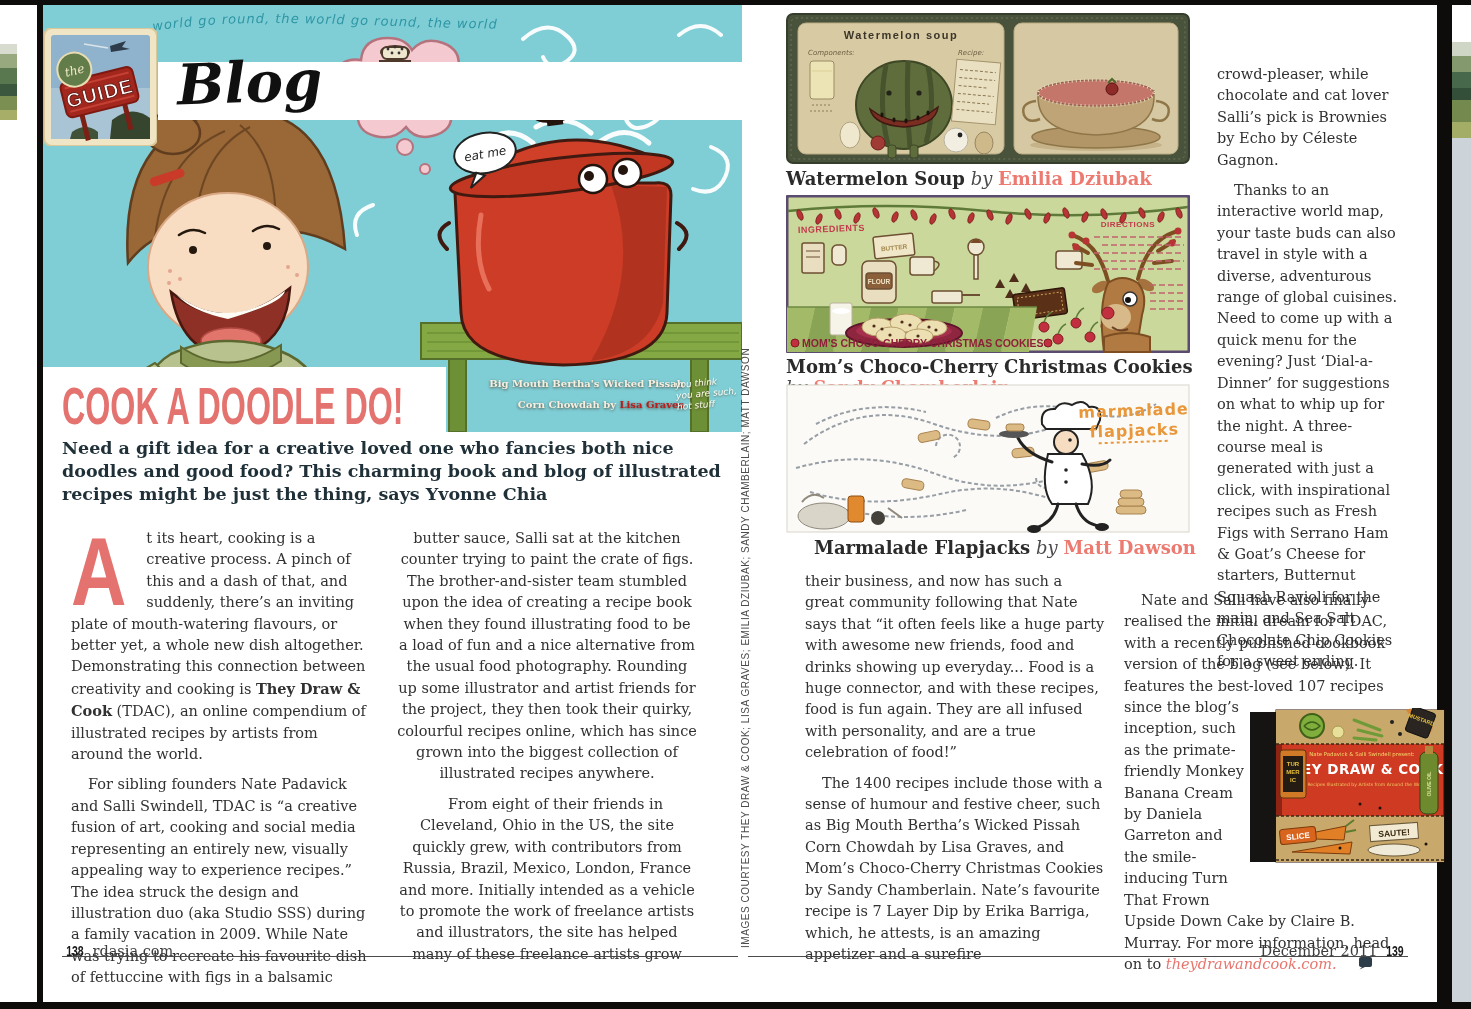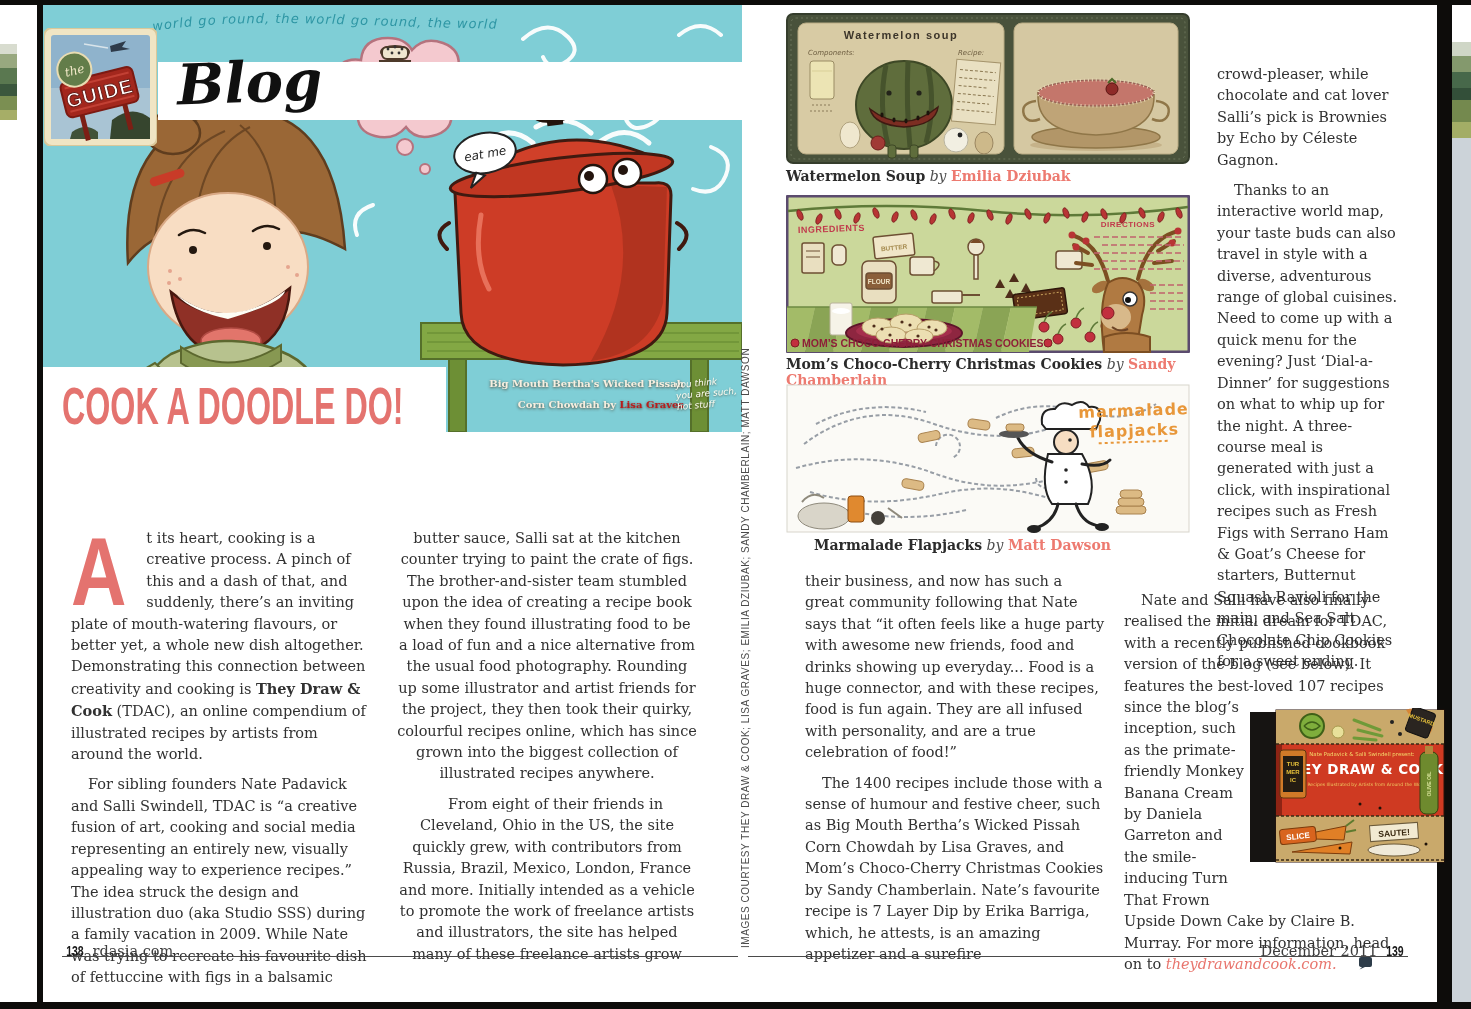--- a/index.html
+++ b/index.html
@@ -31,21 +31,21 @@
         line-height:23px;color:#1f3038;}
   .col{position:absolute;font-size:14.5px;line-height:21.4px;color:#313131;}
   .col p{margin:9px;}
   .col p.ind{text-indent:17px;}
   .dropcap{float:left;font-family:"Liberation Sans",sans-serif;font-weight:700;color:#e4736f;
         font-size:96px;line-height:78px;margin:5px 6px 0 0;transform:scaleX(0.8);transform-origin:0 0;}
   .link{color:#e8756d;font-style:italic;text-decoration:none;cursor:pointer;}
   .endmark{display:inline-block;vertical-align:-1px;margin-left:4px;}
   
   .img-slot{position:absolute;left:786px;width:404px;}
-  .cap{position:absolute;left:786px;width:420px;font-size:14px;color:#2b2b2b;}
+  .cap{position:absolute;left:786px;width:420px;font-size:18px;color:#2b2b2b;}
   .cap .cap-t{font-weight:700;}
   .cap .cap-by{color:#4c4c4c;}
   .cap .cap-a{font-weight:700;color:#ed7a70;}
   
   .credits{position:absolute;left:740px;top:368px;width:580px;height:14px;
         font-family:"Liberation Sans",sans-serif;font-size:10px;letter-spacing:.55px;color:#4a4a4a;
         transform:rotate(-90deg) translateX(-580px);transform-origin:0 0;white-space:nowrap;}
   
   .cover-gap{float:right;width:162px;height:332px;shape-outside:polygon(0 128px,162px 128px,162px 315px,0 315px);shape-margin:6px;}
   .book-cover{position:absolute;left:1250px;top:708px;width:197px;height:158px;z-index:5;}
@@ -210,20 +210,21 @@
   <div class="headline-box"></div>
   <div class="headline"><span>COOK A DOODLE DO!</span></div>
   <div class="overlay-cap">
     <span>Big Mouth Bertha's Wicked Pissah</span><br>
     <span>Corn Chowdah by </span><span class="artist">Lisa Graves</span>
   </div>
   <div class="hotstuff">you think
 you are such,
 hot stuff</div>
 
+  <div class="standfirst">Need a gift idea for a creative loved one who fancies both nice doodles and good food? This charming book and blog of illustrated recipes might be just the thing, says Yvonne Chia</div>
 
   <div class="col" style="left:62px;top:519px;width:314px;">
     <p><span class="dropcap">A</span><span>t its heart, cooking is a creative process. A pinch of this and a dash of that, and suddenly, there’s an inviting plate of mouth-watering flavours, or better yet, a whole new dish altogether. Demonstrating this connection between creativity and cooking is </span><b>They Draw &amp; Cook</b><span> (TDAC), an online compendium of illustrated recipes by artists from around the world.</span></p>
     <p class="ind">For sibling founders Nate Padavick and Salli Swindell, TDAC is “a creative fusion of art, cooking and social media representing an entirely new, visually appealing way to experience recipes.” The idea struck the design and illustration duo (aka Studio SSS) during a family vacation in 2009. While Nate was trying to recreate his favourite dish of fettuccine with figs in a balsamic</p>
   </div>
   <div class="col" style="left:388px;top:519px;width:318px;text-align:center;">
     <p>butter sauce, Salli sat at the kitchen counter trying to paint the crate of figs. The brother-and-sister team stumbled upon the idea of creating a recipe book when they found illustrating food to be a load of fun and a nice alternative from the usual food photography. Rounding up some illustrator and artist friends for the project, they then took their quirky, colourful recipes online, which has since grown into the biggest collection of illustrated recipes anywhere.</p>
     <p class="ind">From eight of their friends in Cleveland, Ohio in the US, the site quickly grew, with contributors from Russia, Brazil, Mexico, London, France and more. Initially intended as a vehicle to promote the work of freelance artists and illustrators, the site has helped many of these freelance artists grow</p>
   </div>
   <div class="col" style="left:796px;top:562px;width:318px;">

